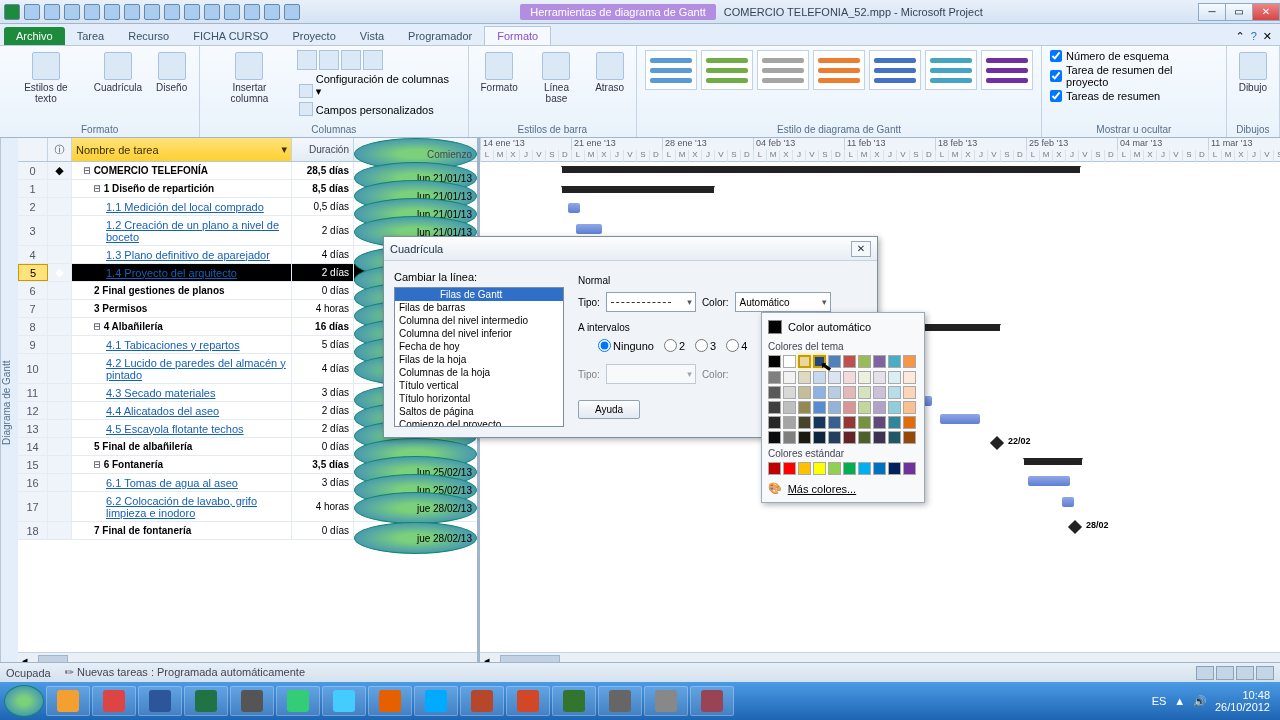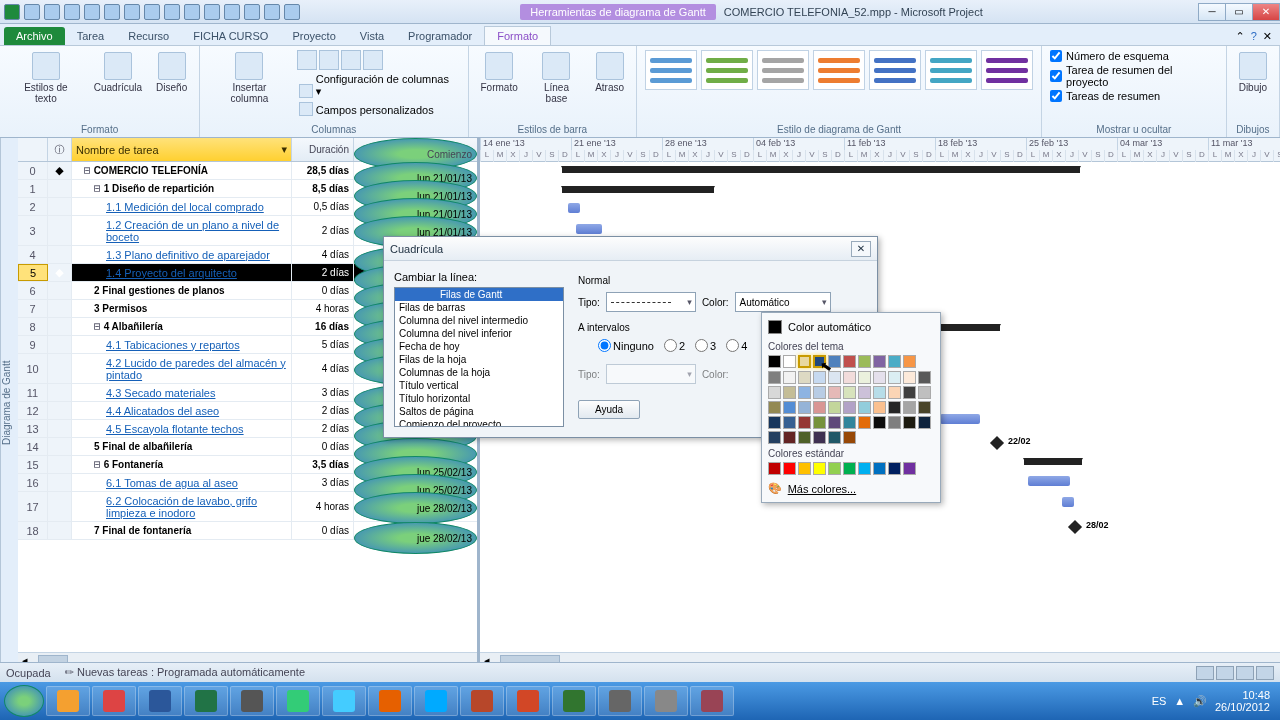--- a/index.html
+++ b/index.html
@@ -93,21 +93,21 @@
 .dlg-row label { font-size:10px; }
 .drop { border:1px solid #8ea2b6; background:#fff; height:20px; display:flex; align-items:center; padding:0 4px; font-size:10px; position:relative; }
 .drop::after { content:"▾"; position:absolute; right:3px; font-size:9px; color:#556; }
 .section-hdr { font-size:10px; margin:4px 0 6px; }
 .radio-row { display:flex; gap:10px; align-items:flex-start;margin-left:20px; }
 .radio-row label { display:flex; align-items:center; gap:2px; font-size:10px; }
 .dlg-btns { display:flex; gap:6px; margin-top:16px; }
 .btn { border:1px solid #8ea2b6; background:linear-gradient(#fdfdfd,#e2e9f0); padding:3px 16px; font-size:10px; border-radius:2px; }
 
 
-.colorpick { position:absolute; left:761px; top:312px; width:180px; background:#f7f9fb; border:1px solid #98a9ba; box-shadow:2px 2px 6px rgba(0,0,0,.3); z-index:20; padding:4px; }
+.colorpick { position:absolute; left:761px; top:312px; width:164px; background:#f7f9fb; border:1px solid #98a9ba; box-shadow:2px 2px 6px rgba(0,0,0,.3); z-index:20; padding:4px; }
 .cp-row { display:flex; align-items:center; gap:6px; padding:3px 2px; }
 .cp-sw { width:14px; height:14px; border:1px solid #888; }
 .cp-hdr { font-size:10px; margin:4px 2px 3px; color:#445; }
 .cp-grid { display:flex; flex-wrap:wrap; gap:2px; padding:0 2px; }
 .cp-cell { width:13px; height:13px; border:1px solid #aaa; }
 .cp-cell.hover { border:2px solid #c89b00; box-shadow:0 0 4px #ffde5a; }
 .cursor { position:absolute; left:820px; top:358px; z-index:30; font-size:14px; transform:rotate(-10deg); }
 
 
 .statusbar { position:absolute; bottom:38px; left:0; right:0; height:20px; background:linear-gradient(#e7eff7,#d4e1ee); border-top:1px solid #9fb5cc; display:flex; align-items:center; padding:0 6px; font-size:10px; color:#445; gap:14px; }

